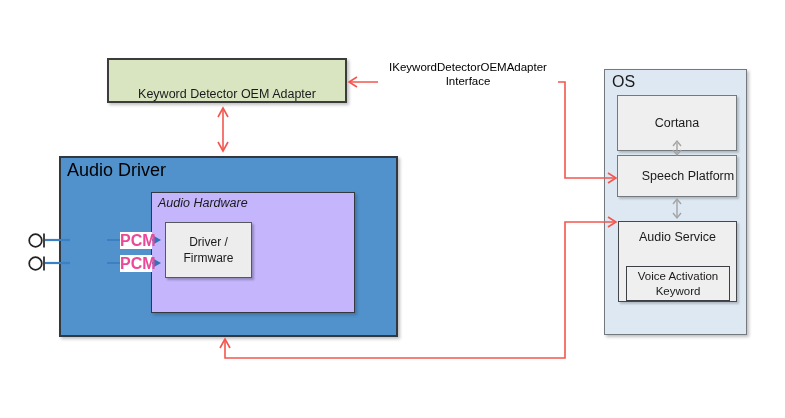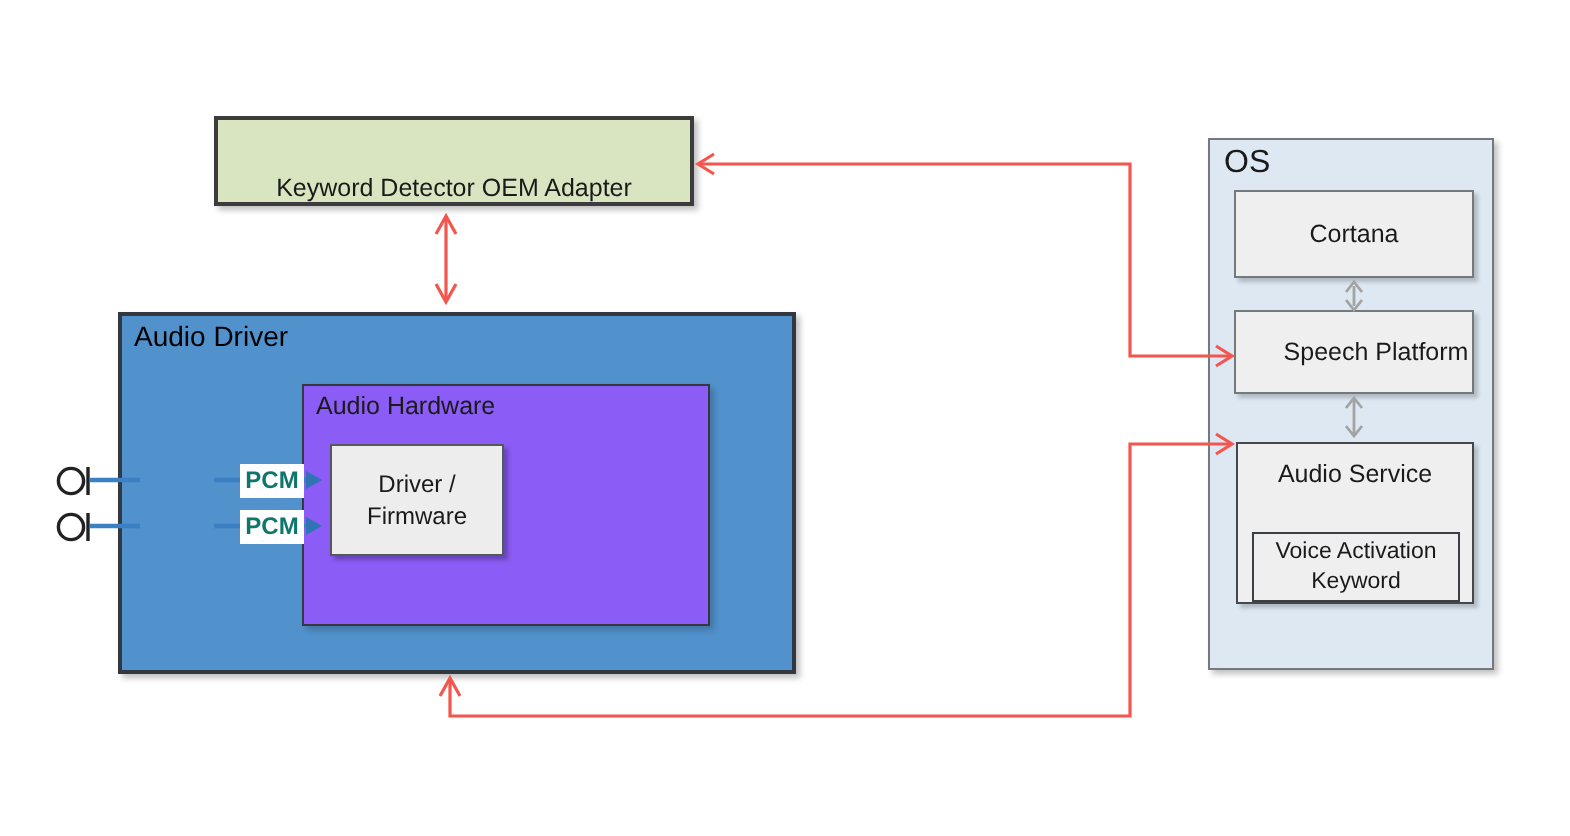--- a/index.html
+++ b/index.html
@@ -14,30 +14,31 @@
     background:#d9e5c0;border:2px solid #3c3c3c;
     box-shadow:2px 2px 3px rgba(0,0,0,.25);
     display:flex;align-items:flex-end;justify-content:center;
     font-size:12.5px;
   }
   .audio-driver-box{
     left:59px;top:156px;width:339px;height:181px;
     background:#5191cc;border:2px solid #31383f;
     box-shadow:2px 2px 3px rgba(0,0,0,.25);
   }
-  .audio-driver-label{position:absolute;left:6px;top:2px;font-size:14px;color:#000;}
+  .audio-driver-label{position:absolute;left:6px;top:2px;font-size:18px;color:#000;}
   .adc-box{
     left:70px;top:218px;width:37px;height:62px;
     background:#ededed;border:1.5px solid #33393f;
     display:flex;align-items:center;justify-content:center;font-size:11.5px;
   }
   .audio-hardware-box{
     left:151px;top:192px;width:204px;height:121px;
-    background:#8b5cf6;border:1.5px solid #33393f;
+    background:#c4b5fd;border:1.5px solid #33393f;
     box-shadow:2px 2px 3px rgba(0,0,0,.2);
+    font-style:italic;
   }
   .audio-hardware-label{position:absolute;left:6px;top:3px;font-size:12.5px;}
   .driver-firmware-box{
     left:165px;top:222px;width:87px;height:56px;
     background:#ededed;border:1.5px solid #55595e;
     box-shadow:2px 2px 2px rgba(0,0,0,.25);
     display:flex;flex-direction:column;align-items:center;justify-content:center;
     font-size:12px;line-height:1.35;text-align:center;
   }
   .os-box{
@@ -45,21 +46,21 @@
     background:#dde8f3;border:1.5px solid #74797e;
     box-shadow:2px 2px 3px rgba(0,0,0,.25);
   }
   .os-label{position:absolute;left:7px;top:3px;font-size:16px;}
   .os-inner{
     background:#efefef;border:1.5px solid #74797e;
     box-shadow:2px 2px 2px rgba(0,0,0,.2);
     display:flex;align-items:center;justify-content:center;
     font-size:12.5px;text-align:center;
   }
-  .cortana-box{left:617px;top:95px;width:120px;height:44px;}
+  .cortana-box{left:617px;top:95px;width:120px;height:56px;}
   .speech-box{left:617px;top:155px;width:120px;height:42px;padding-left:22px;}
   .audio-service-box{
     left:618px;top:221px;width:119px;height:81px;
     background:#efefef;border:1.5px solid #44484d;
     box-shadow:2px 2px 2px rgba(0,0,0,.2);
     font-size:12.5px;text-align:center;
   }
   .audio-service-label{margin-top:8px;}
   .vam-box{
     position:absolute;left:7px;top:28px;width:102px;height:33px;
@@ -71,21 +72,21 @@
   #wires{position:absolute;left:0;top:0;width:785px;height:418px;pointer-events:none;}
   
   .wire-label{
     position:absolute;background:#ffffff;text-align:center;
     font-size:11.5px;line-height:14px;color:#000;
   }
   .label-ikeyword{left:378px;top:60px;width:180px;}
   .label-ksprop{left:287px;top:350px;width:185px;height:16px;line-height:16px;}
   .pcm-label{
     position:absolute;width:32px;height:17px;background:#ffffff;
-    font-size:12px;font-weight:600;line-height:17px;text-align:center;color:#0f766e;
+    font-size:16px;font-weight:600;line-height:17px;text-align:left;color:#ec4899;
   }
   .pcm-top{left:120px;top:232px;}
   .pcm-bottom{left:120px;top:255px;}
 </style>
 </head>
 <body>
 
 <div id="canvas">
 
   <div class="box keyword-box">
@@ -169,17 +170,21 @@
     </g>
 
     <g stroke="#222222" stroke-width="1.7" fill="#ffffff">
       <circle cx="35.5" cy="240.5" r="6.3"></circle>
       <line x1="44" y1="233.5" x2="44" y2="247.5"></line>
       <circle cx="35.5" cy="263.5" r="6.3"></circle>
       <line x1="44" y1="256.5" x2="44" y2="270.5"></line>
     </g>
   </svg>
 
+  <div class="wire-label label-ikeyword">
+    <div>IKeywordDetectorOEMAdapter</div>
+    <div>Interface</div>
+  </div>
 
   <div class="pcm-label pcm-top">PCM</div>
   <div class="pcm-label pcm-bottom">PCM</div>
 
 </div>
 
 </body></html>

